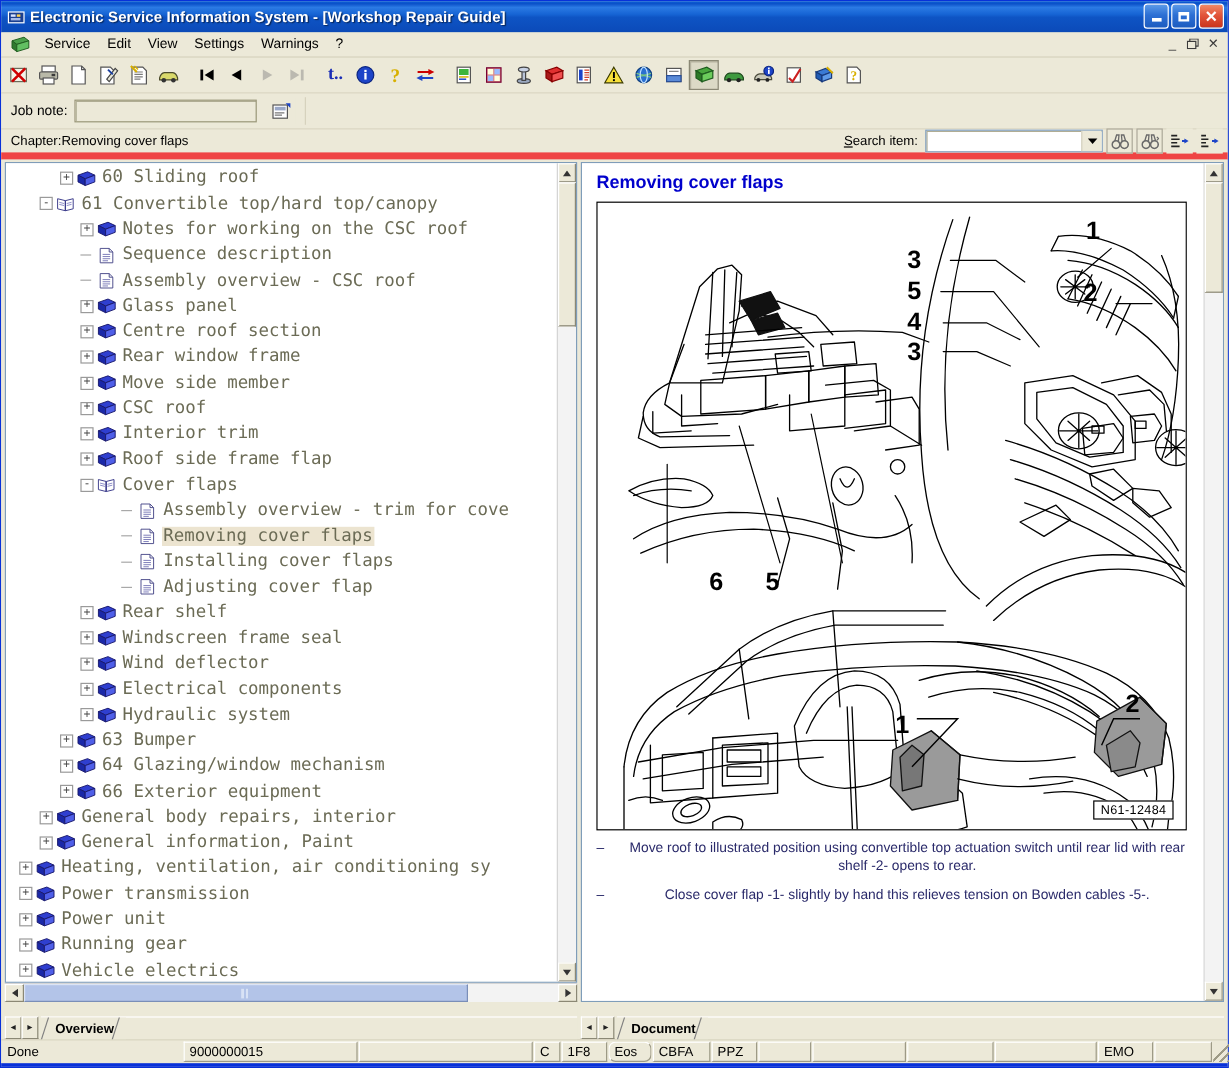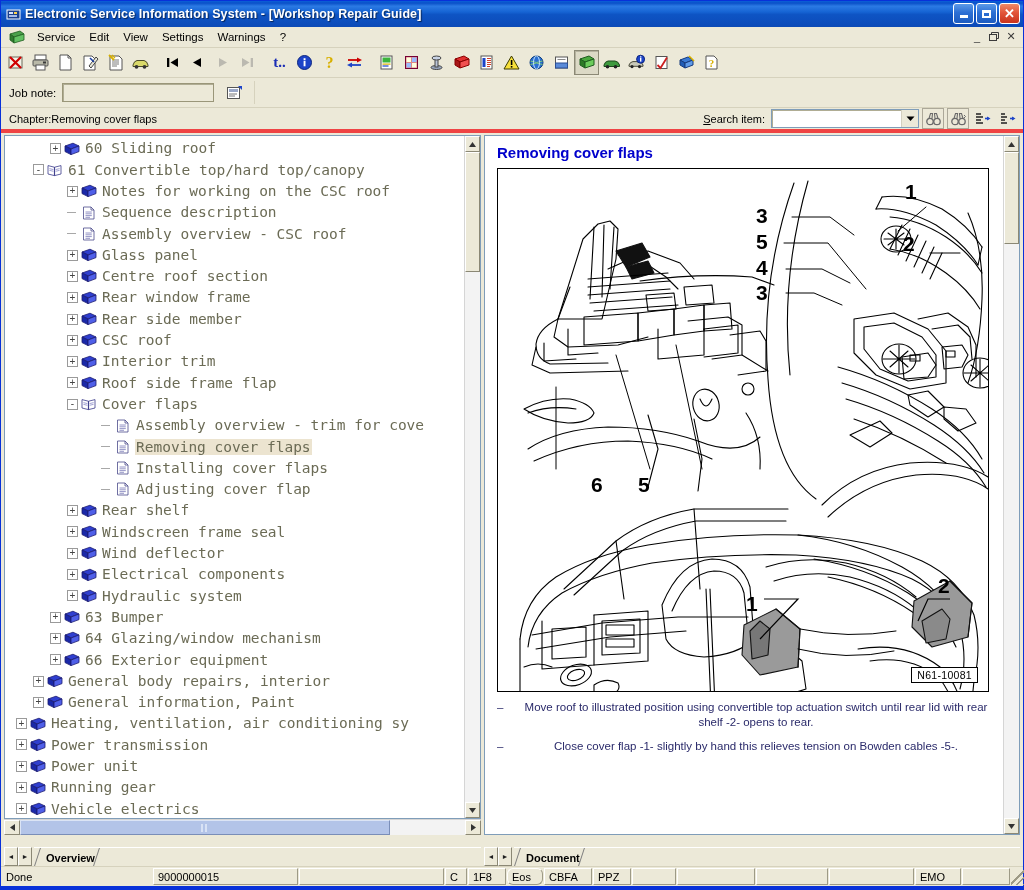--- a/index.html
+++ b/index.html
@@ -160,21 +160,21 @@
     border-left: 1px solid #d6d2bd;
   }
 
   
   #chapterbar {
     height: 25px;
     background: #ece9d8;
     display: flex; align-items: center;
     padding: 0 4px 0 8px;
     flex: 0 0 auto;
-    border-bottom: 4px solid #ef4444;
+    border-bottom: 6px solid #ef4444;
   }
   #chapter-text { font-size: 11px; color:#000; white-space:nowrap; }
   #search-area { margin-left:auto; display:flex; align-items:center; gap:3px; }
   #search-label { font-size:11px; color:#000; margin-right:3px; }
   #search-label u { text-decoration: underline; }
   #search-combo {
     width: 148px; height: 19px;
     background:#ffffff;
     border:1px solid #7f9db9;
     box-shadow: inset 1px 1px 0 #b0ad94;
@@ -863,21 +863,21 @@
               <div class="tnode">
                 <span class="indent" style="width: 62px;"></span>
                 <span class="expander">+</span>
                 <span class="ico">
                   <svg width="16" height="14" viewBox="0 0 16 14">
                     <path d="M1 4 L9 1.2 L15 4 L7 7 Z" fill="#2f3fd0" stroke="#1a1a6e" stroke-width=".8"></path>
                     <path d="M1 4 L7 7 L7 12.6 L1 9.6 Z" fill="#1a28a8" stroke="#1a1a6e" stroke-width=".8"></path>
                     <path d="M7 7 L15 4 L15 9.6 L7 12.6 Z" fill="#4f5fe8" stroke="#1a1a6e" stroke-width=".8"></path>
                   </svg>
                 </span>
-                <span class="tlabel">Rear side member</span>
+                <span class="tlabel">Move side member</span>
               </div>
               <div class="tnode">
                 <span class="indent" style="width: 62px;"></span>
                 <span class="expander">+</span>
                 <span class="ico">
                   <svg width="16" height="14" viewBox="0 0 16 14">
                     <path d="M1 4 L9 1.2 L15 4 L7 7 Z" fill="#2f3fd0" stroke="#1a1a6e" stroke-width=".8"></path>
                     <path d="M1 4 L7 7 L7 12.6 L1 9.6 Z" fill="#1a28a8" stroke="#1a1a6e" stroke-width=".8"></path>
                     <path d="M7 7 L15 4 L15 9.6 L7 12.6 Z" fill="#4f5fe8" stroke="#1a1a6e" stroke-width=".8"></path>
                   </svg>
@@ -1368,21 +1368,21 @@
                 <text x="140" y="323">5</text>
                 <text x="247" y="248" opacity="0">1</text>
                 <text x="248" y="442">1</text>
                 <text x="440" y="424">2</text>
               </g>
               <g stroke="#000" stroke-width="1.2" fill="none">
                 <path d="M266 430 L300 430 L262 470"></path>
                 <path d="M452 430 L430 430 L420 452"></path>
               </g>
             </svg>
-            <div id="fig-label">N61-10081</div>
+            <div id="fig-label">N61-12484</div>
           </div>
 
           <div id="doc-text">
             <div class="doc-para">
               <span class="dash">–</span>
               <span class="ptext">Move roof to illustrated position using convertible top actuation switch until rear lid with rear shelf -2- opens to rear.</span>
             </div>
             <div class="doc-para">
               <span class="dash">–</span>
               <span class="ptext">Close cover flap -1- slightly by hand this relieves tension on Bowden cables -5-.</span>

